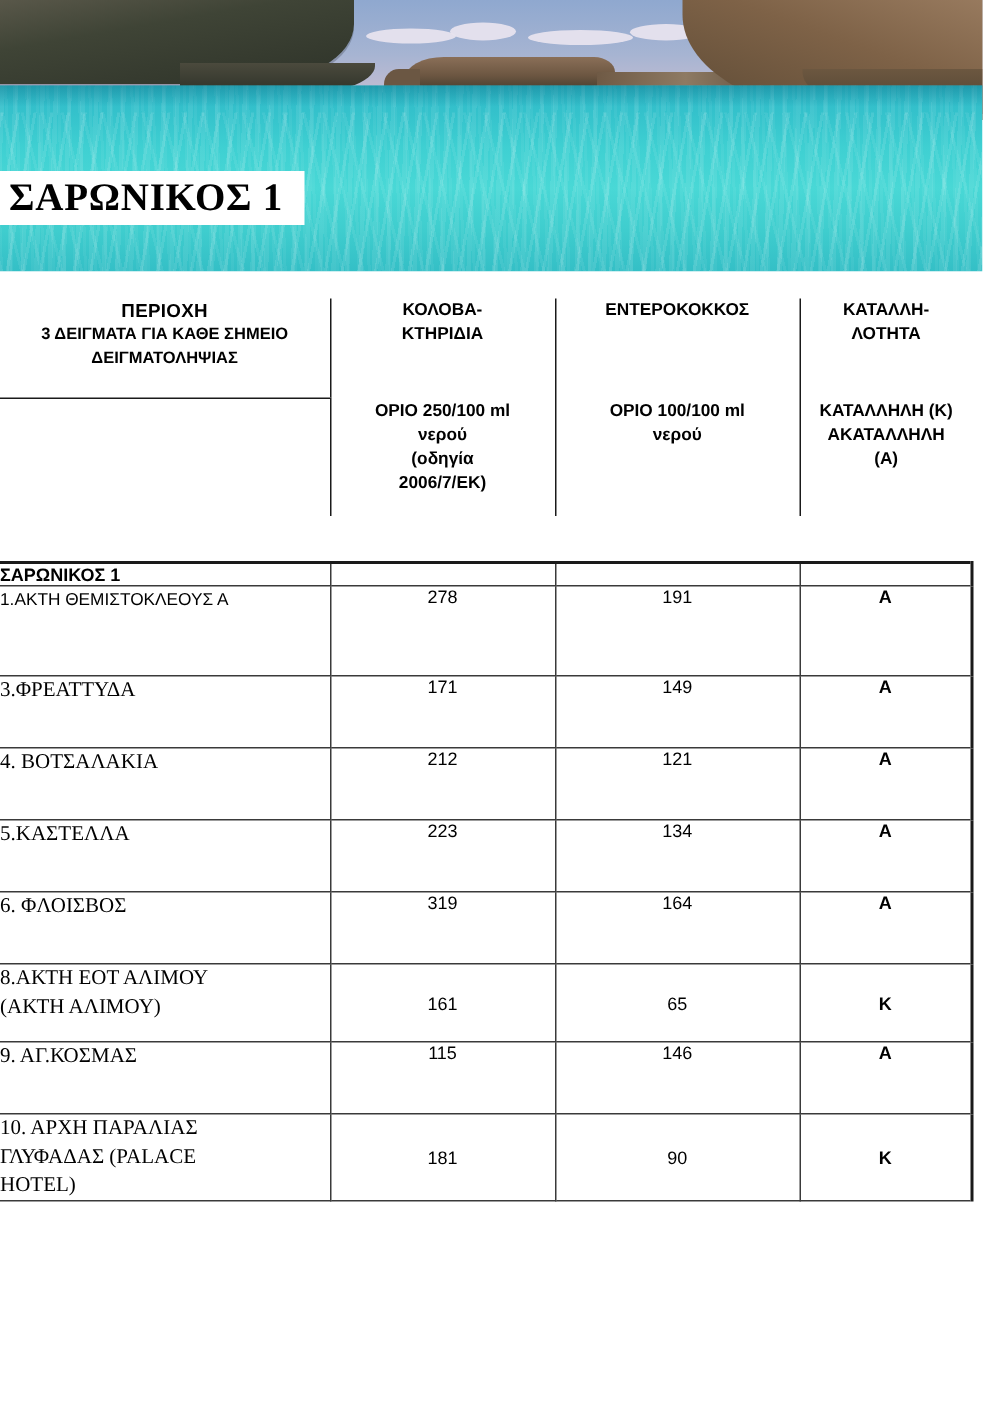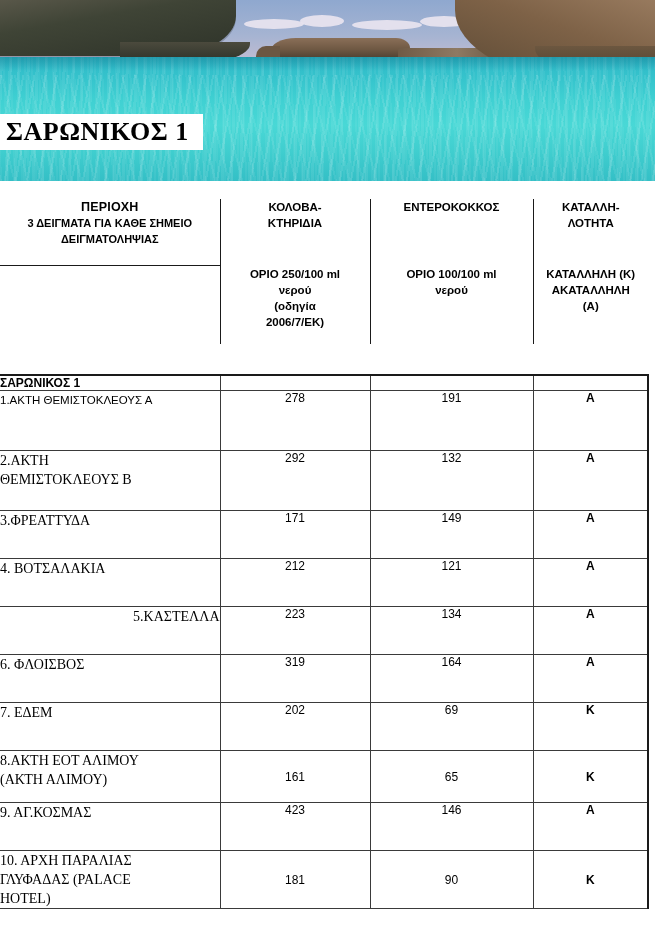--- a/index.html
+++ b/index.html
@@ -360,83 +360,66 @@
         <td class="cell-blank last"></td>
       </tr>
     <tr style="height: 60px;">
           <td class="cell-name sans-plain" style="vertical-align: top;">
             <div>1.ΑΚΤΗ ΘΕΜΙΣΤΟΚΛΕΟΥΣ Α</div>
           </td>
           <td class="cell-num">278</td>
           <td class="cell-num">191</td>
           <td class="cell-res last">Α</td>
         </tr>
-        <tr style="height: 60px;">
-          <td class="cell-name ">
-            <div>2.ΑΚΤΗ</div>
-            <div>ΘΕΜΙΣΤΟΚΛΕΟΥΣ Β</div>
-          </td>
-          <td class="cell-num">292</td>
-          <td class="cell-num">132</td>
-          <td class="cell-res last">Α</td>
-        </tr>
         <tr style="height: 48px;">
           <td class="cell-name " style="vertical-align: top;">
             <div>3.ΦΡΕΑΤΤΥΔΑ</div>
           </td>
           <td class="cell-num">171</td>
           <td class="cell-num">149</td>
           <td class="cell-res last">Α</td>
         </tr>
         <tr style="height: 48px;">
           <td class="cell-name " style="vertical-align: top;">
             <div>4. ΒΟΤΣΑΛΑΚΙΑ</div>
           </td>
           <td class="cell-num">212</td>
           <td class="cell-num">121</td>
           <td class="cell-res last">Α</td>
         </tr>
         <tr style="height: 48px;">
-          <td class="cell-name " style="vertical-align: top; text-align: right;">
+          <td class="cell-name " style="vertical-align: top;">
             <div>5.ΚΑΣΤΕΛΛΑ</div>
           </td>
           <td class="cell-num">223</td>
           <td class="cell-num">134</td>
           <td class="cell-res last">Α</td>
         </tr>
         <tr style="height: 48px;">
           <td class="cell-name " style="vertical-align: top;">
             <div>6. ΦΛΟΙΣΒΟΣ</div>
           </td>
           <td class="cell-num">319</td>
           <td class="cell-num">164</td>
           <td class="cell-res last">Α</td>
-        </tr>
-        <tr style="height: 48px;">
-          <td class="cell-name " style="vertical-align: top;">
-            <div>7. ΕΔΕΜ</div>
-          </td>
-          <td class="cell-num">202</td>
-          <td class="cell-num">69</td>
-          <td class="cell-res last">Κ</td>
         </tr>
         <tr style="height: 52px;">
           <td class="cell-name ">
             <div>8.ΑΚΤΗ ΕΟΤ ΑΛΙΜΟΥ</div>
             <div>(ΑΚΤΗ ΑΛΙΜΟΥ)</div>
           </td>
           <td class="cell-num mid">161</td>
           <td class="cell-num mid">65</td>
           <td class="cell-res last mid">Κ</td>
         </tr>
         <tr style="height: 48px;">
           <td class="cell-name " style="vertical-align: top;">
             <div>9. ΑΓ.ΚΟΣΜΑΣ</div>
           </td>
-          <td class="cell-num">423</td>
+          <td class="cell-num">115</td>
           <td class="cell-num">146</td>
           <td class="cell-res last">Α</td>
         </tr>
         <tr style="height: 56px;">
           <td class="cell-name ">
             <div>10. ΑΡΧΗ ΠΑΡΑΛΙΑΣ</div>
             <div>ΓΛΥΦΑΔΑΣ (PALACE</div>
             <div>HOTEL)</div>
           </td>
           <td class="cell-num mid">181</td>

